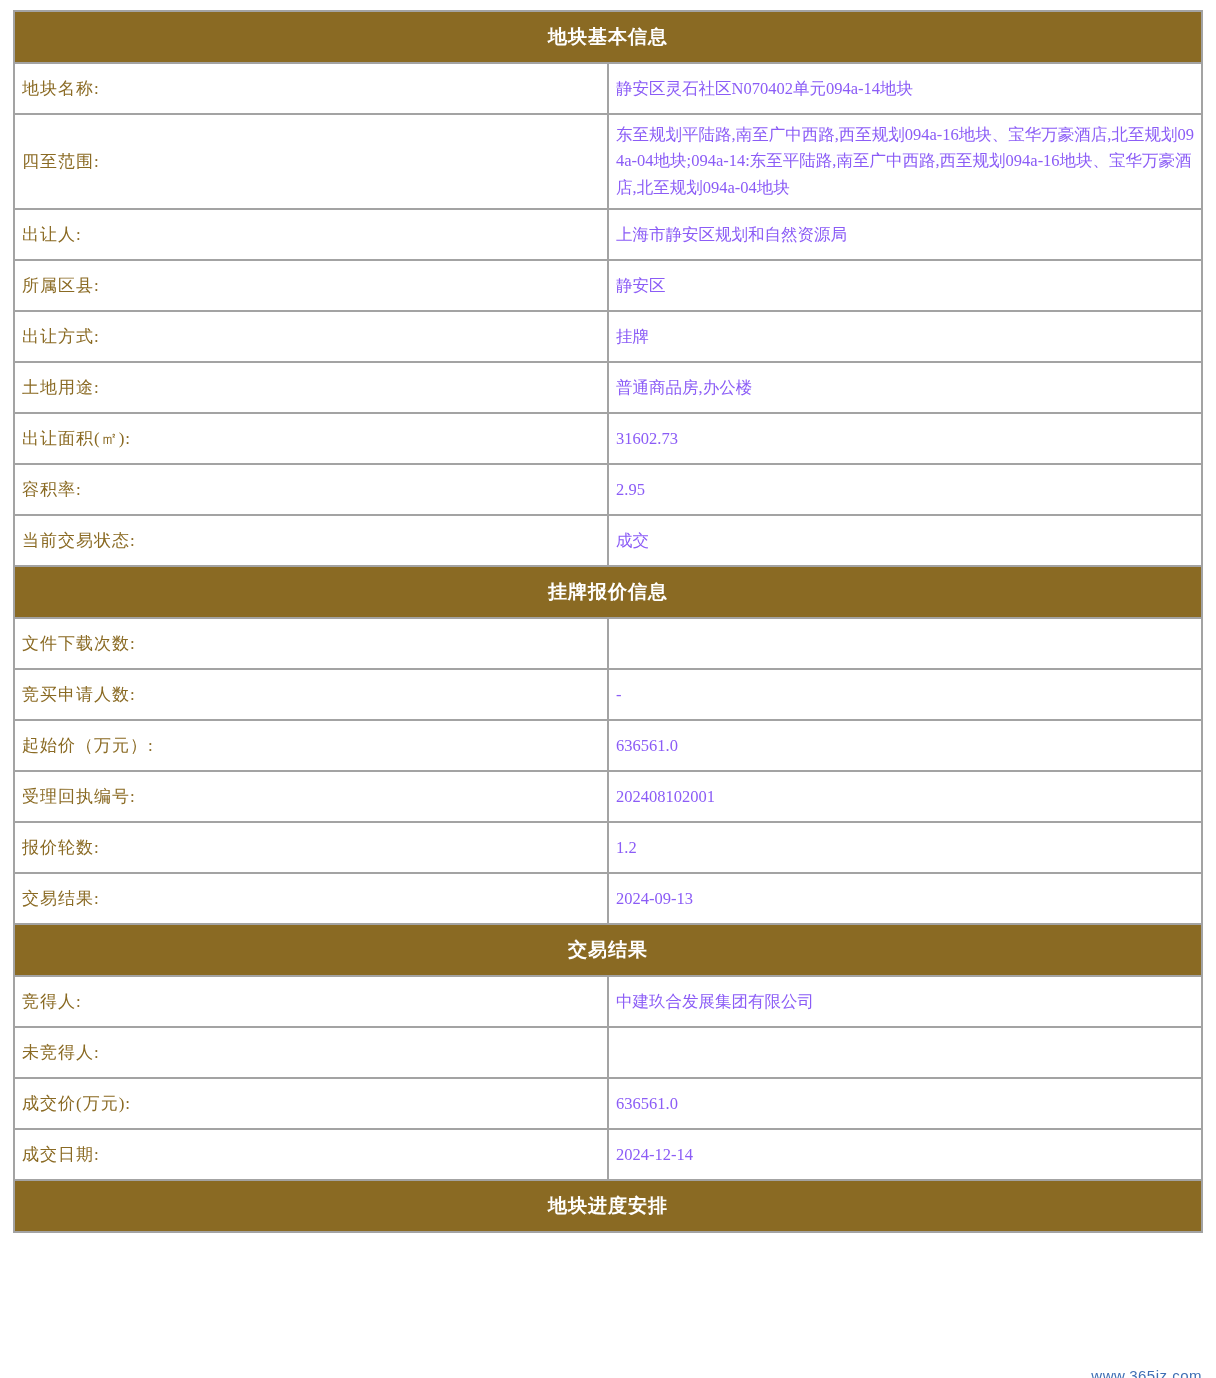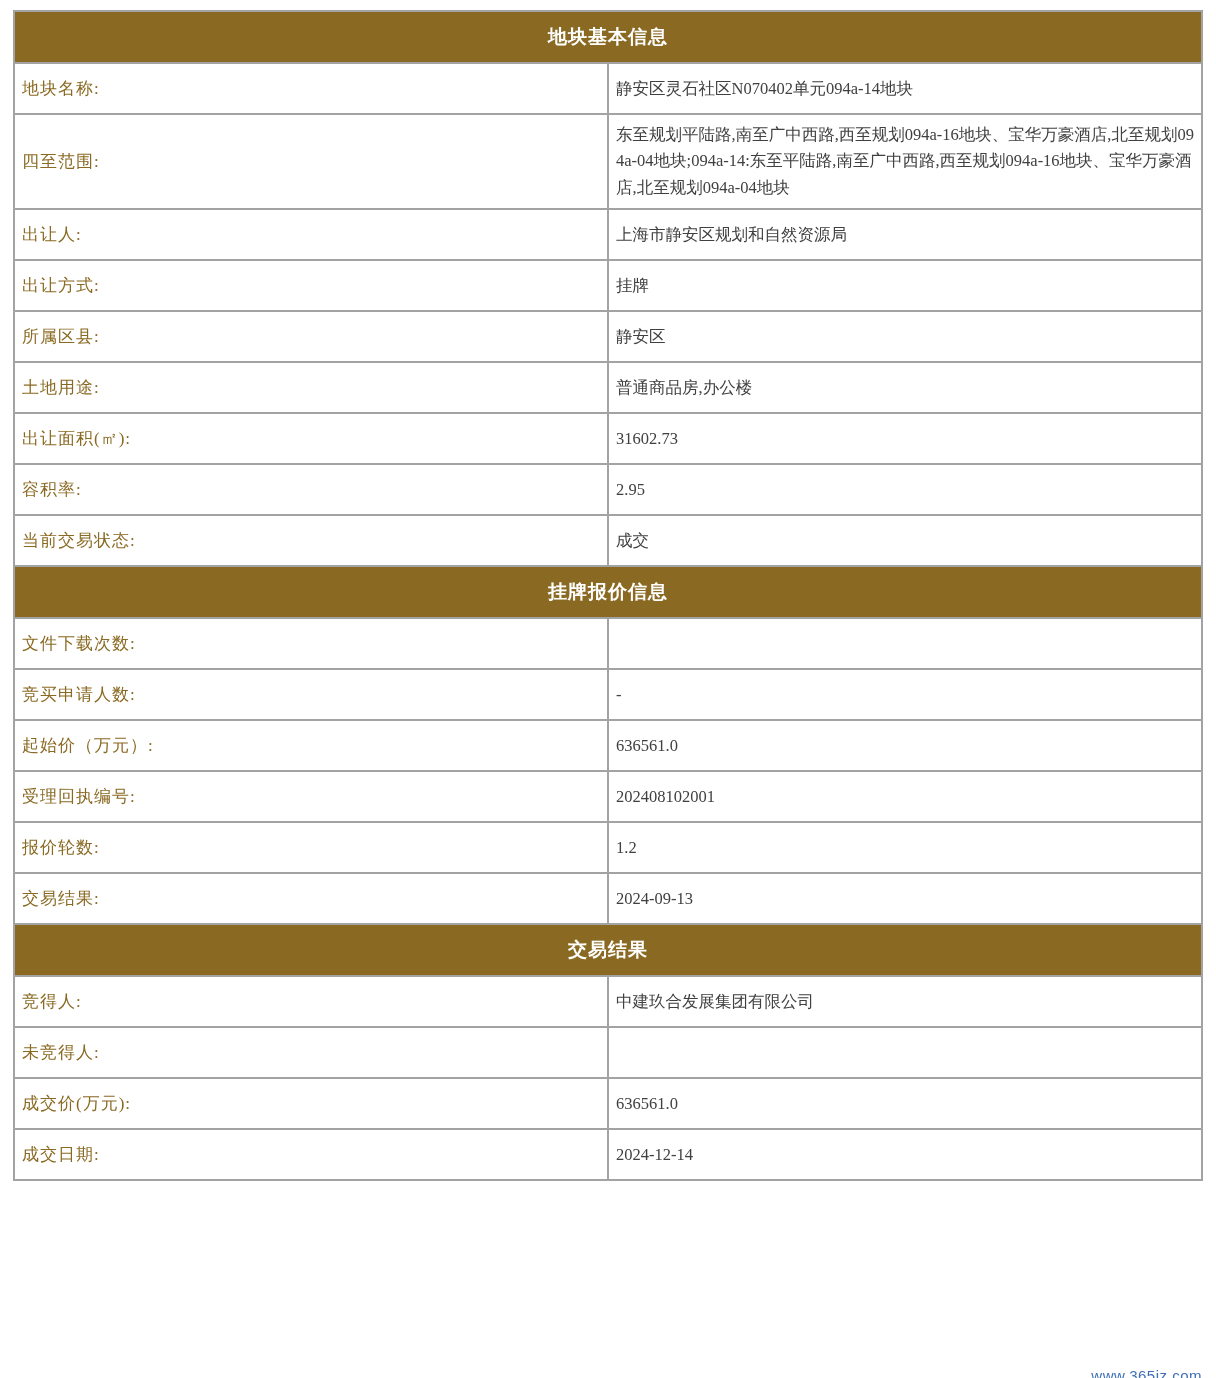--- a/index.html
+++ b/index.html
@@ -39,21 +39,21 @@
   .label-cell {
     width: 200px;
     padding: 12px 14px 12px 6px;
     color: #8a6a23;
     font-size: 17px;
     white-space: nowrap;
     letter-spacing: 1px;
   }
   .value-cell {
     padding: 12px 14px;
-    color: #404040;
+    color: #8b5cf6;
     font-size: 16.5px;
     line-height: 1.55;
     word-break: break-all;
   }
   .value-cell.tall {
     line-height: 1.6;
   }
   .row-normal td { height: 51px; }
   .watermark {
     position: absolute;
@@ -83,26 +83,26 @@
       </tr>
       <tr>
         <td class="label-cell">四至范围:</td>
         <td class="value-cell tall">东至规划平陆路,南至广中西路,西至规划094a-16地块、宝华万豪酒店,北至规划094a-04地块;094a-14:东至平陆路,南至广中西路,西至规划094a-16地块、宝华万豪酒店,北至规划094a-04地块</td>
       </tr>
       <tr class="row-normal">
         <td class="label-cell">出让人:</td>
         <td class="value-cell">上海市静安区规划和自然资源局</td>
       </tr>
       <tr class="row-normal">
+        <td class="label-cell">所属区县:</td>
+        <td class="value-cell">静安区</td>
+      </tr>
+      <tr class="row-normal">
         <td class="label-cell">出让方式:</td>
         <td class="value-cell">挂牌</td>
-      </tr>
-      <tr class="row-normal">
-        <td class="label-cell">所属区县:</td>
-        <td class="value-cell">静安区</td>
       </tr>
       <tr class="row-normal">
         <td class="label-cell">土地用途:</td>
         <td class="value-cell">普通商品房,办公楼</td>
       </tr>
       <tr class="row-normal">
         <td class="label-cell">出让面积(㎡):</td>
         <td class="value-cell">31602.73</td>
       </tr>
       <tr class="row-normal">
@@ -157,19 +157,22 @@
       </tr>
       <tr class="row-normal">
         <td class="label-cell">成交价(万元):</td>
         <td class="value-cell">636561.0</td>
       </tr>
       <tr class="row-normal">
         <td class="label-cell">成交日期:</td>
         <td class="value-cell">2024-12-14</td>
       </tr>
 
+      <tr class="section-header">
+        <td colspan="2">地块进度安排</td>
+      </tr>
 
     </tbody>
   </table>
 
   <div class="watermark">www.365jz.com</div>
 
 </div>
 
 </body></html>

